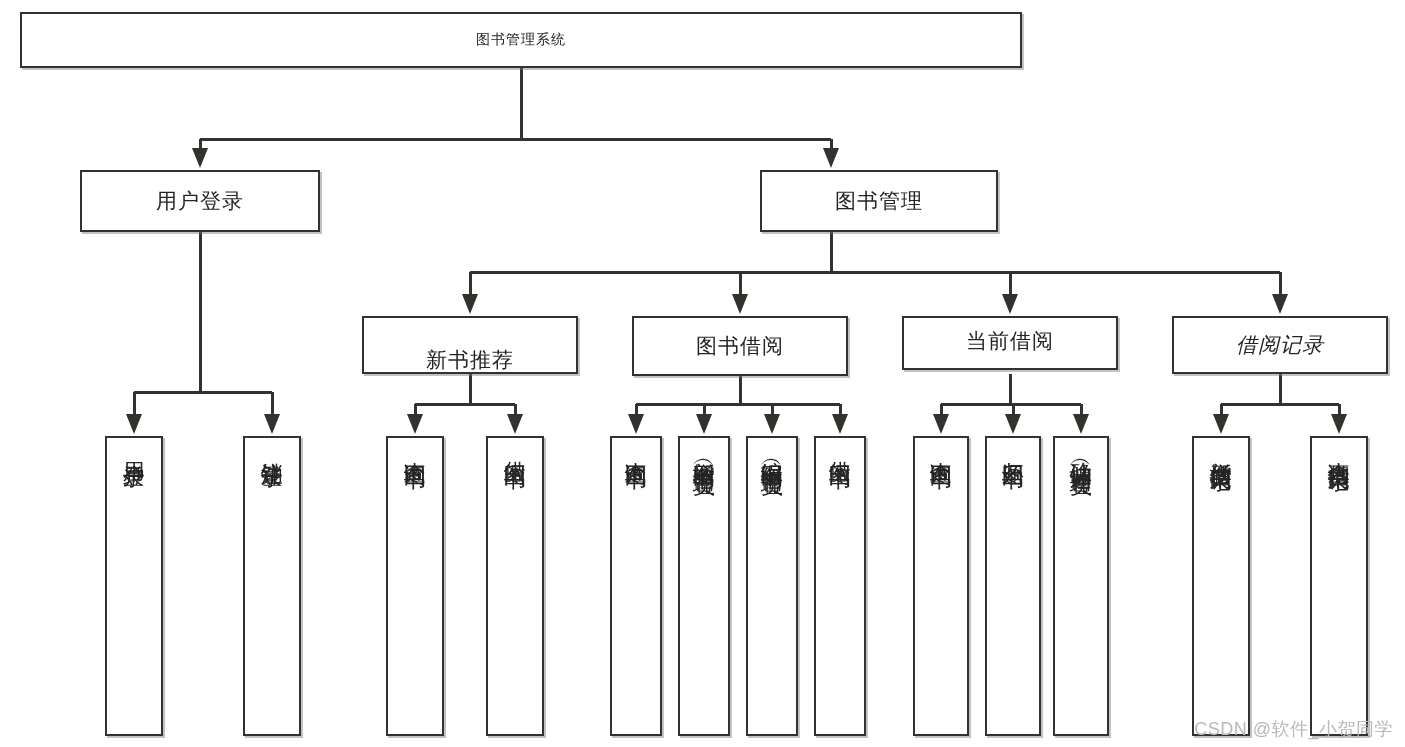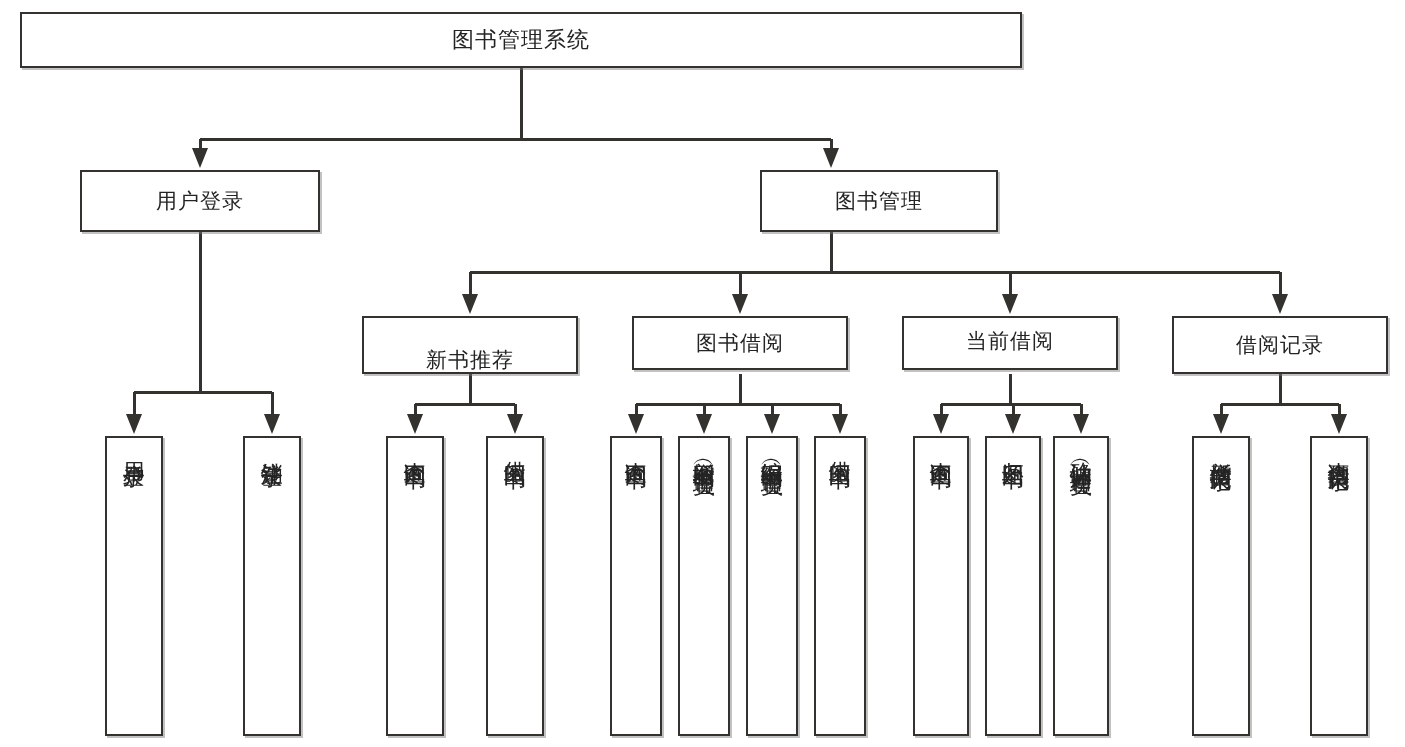--- a/index.html
+++ b/index.html
@@ -35,21 +35,21 @@
     justify-content: center;
     color: #1d1d1b;
   }
   .node .label {
     font-size: 21px;
     line-height: 1.12;
     letter-spacing: 1px;
     white-space: nowrap;
     color: #242424;
   }
-  .node.root .label { font-size: 22px; }
+  .node.root .label { font-size: 14px; }
   .node.leaf {
     align-items: flex-start;
     justify-content: center;
     padding-top: 6px;
   }
   .node.leaf .label {
     writing-mode: vertical-rl;
     text-orientation: upright;
     font-size: 22px;
     line-height: 1.16;
@@ -134,27 +134,27 @@
       </div>
       <div class="node " style="left: 80px; top: 170px; width: 240px; height: 62px;">
         <span class="label">用户登录</span>
       </div>
       <div class="node " style="left: 712px; top: 170px; width: 238px; height: 62px; margin-left: 48px;">
         <span class="label">图书管理</span>
       </div>
       <div class="node " style="left: 362px; top: 316px; width: 216px; height: 58px; align-items: flex-end;">
         <span class="label">新书推荐</span>
       </div>
-      <div class="node " style="left: 632px; top: 316px; width: 216px; height: 54px;">
+      <div class="node " style="left: 632px; top: 316px; width: 216px; height: 60px;">
         <span class="label">图书借阅</span>
       </div>
       <div class="node " style="left: 902px; top: 316px; width: 216px; height: 54px; font-family: Liberation Mono, monospace;">
         <span class="label">当前借阅</span>
       </div>
-      <div class="node " style="left: 1172px; top: 316px; width: 216px; height: 58px;">
+      <div class="node " style="left: 1172px; top: 316px; width: 216px; height: 58px; font-style: italic;">
         <span class="label">借阅记录</span>
       </div>
       <div class="node leaf" style="left: 105px; top: 436px; width: 58px; height: 300px;">
         <span class="label">用户登录</span>
       </div>
       <div class="node leaf" style="left: 243px; top: 436px; width: 58px; height: 300px;">
         <span class="label">注销登录</span>
       </div>
       <div class="node leaf" style="left: 386px; top: 436px; width: 58px; height: 300px;">
         <span class="label">查询图书</span>
@@ -184,13 +184,14 @@
         <span class="label">确认归还（管理员）</span>
       </div>
       <div class="node leaf" style="left: 1192px; top: 436px; width: 58px; height: 300px;">
         <span class="label">新增借阅记录</span>
       </div>
       <div class="node leaf" style="left: 1310px; top: 436px; width: 58px; height: 300px;">
         <span class="label">查询借阅记录</span>
       </div>
     </div>
 
+  <div class="watermark">CSDN @软件_小贺同学</div>
 </div>
 
 </body></html>

